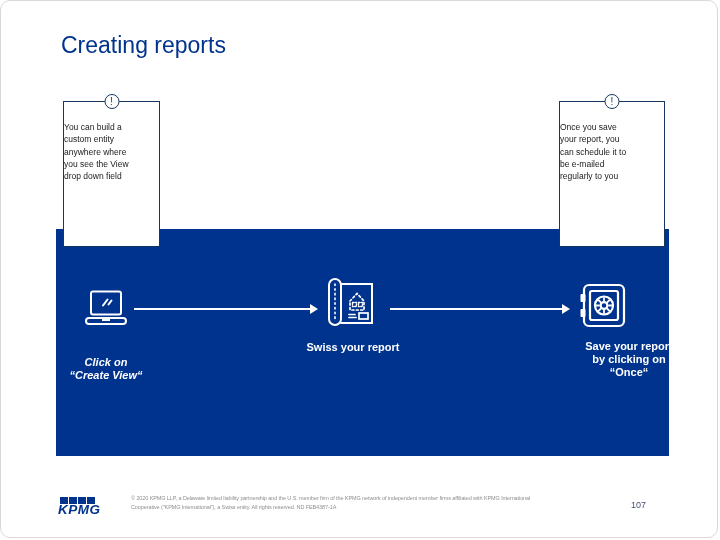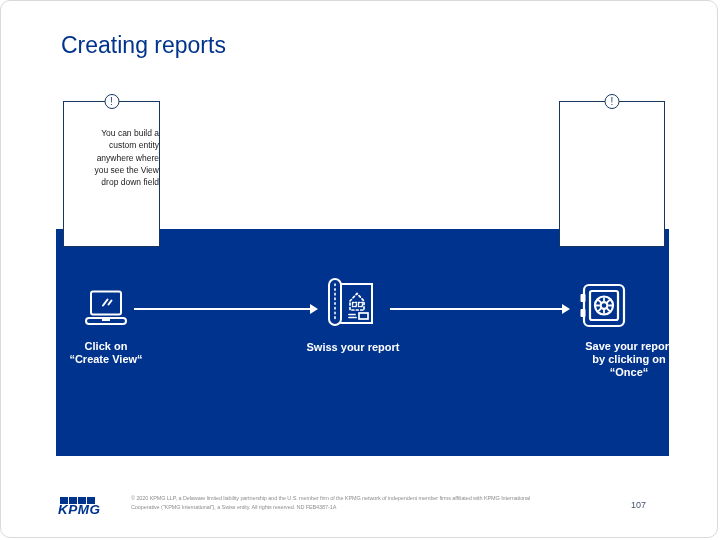--- a/index.html
+++ b/index.html
@@ -24,33 +24,33 @@
   }
   .callout-left  { left:62px;  width:97px;  }
   .callout-right { left:558px; width:106px; }
   .bang {
     position:absolute; top:-8px; left:50%; transform:translateX(-50%);
     width:15px; height:15px; border-radius:50%; background:#ffffff;
     border:1px solid #17365D; color:#17365D; font-size:10px;
     line-height:13px; text-align:center; z-index:4;
   }
   .callout-text {
-    margin-top:25px; font-size:8.5px; line-height:12.3px;
-    text-align:right; color:#1a1a1a;
+    margin-top:19px; font-size:8.5px; line-height:12.3px;
+    text-align:left; color:#1a1a1a;
   }
   
   .step-icon { position:absolute; z-index:2; }
   .icon-laptop    { left:82px;  top:288px; }
   .icon-blueprint { left:325px; top:275px; }
   .icon-safe      { left:578px; top:281px; }
   .step-label {
     position:absolute; color:#ffffff; font-weight:bold; font-size:11px;
     line-height:13px; text-align:center; z-index:2;
   }
-  .label-1 { left:45px;  top:339px; width:120px; }
+  .label-1 { left:45px;  top:355px; width:120px;font-style:italic; }
   .label-2 { left:272px; top:340px; width:160px; }
   .label-3 { left:568px; top:339px; width:120px; }
   .arrow {
     position:absolute; height:2px; background:#ffffff; top:307px; z-index:2;
   }
   .arrow::after {
     content:""; position:absolute; right:-8px; top:-4px; width:0; height:0;
     border-left:8px solid #ffffff;
     border-top:5px solid transparent; border-bottom:5px solid transparent;
   }
@@ -89,20 +89,27 @@
       <div>You can build a</div>
       <div>custom entity</div>
       <div>anywhere where</div>
       <div>you see the View</div>
       <div>drop down field</div>
     </div>
   </div>
 
   <div class="callout callout-right">
     <div class="bang">!</div>
+    <div class="callout-text">
+      <div>Once you save</div>
+      <div>your report, you</div>
+      <div>can schedule it to</div>
+      <div>be e-mailed</div>
+      <div>regularly to you</div>
+    </div>
   </div>
 
   <div class="step-icon icon-laptop">
     <svg width="46" height="40" viewBox="0 0 46 40" fill="none" stroke="#ffffff" stroke-width="2" stroke-linecap="round">
       <rect x="8" y="2.5" width="30" height="23" rx="2"></rect>
       <line x1="20" y1="16.5" x2="24.5" y2="10.5"></line>
       <line x1="25.5" y1="15.5" x2="28.5" y2="11.5"></line>
       <rect x="3" y="29" width="40" height="6" rx="3"></rect>
       <rect x="19" y="29" width="8" height="3" fill="#ffffff" stroke="none"></rect>
     </svg>

